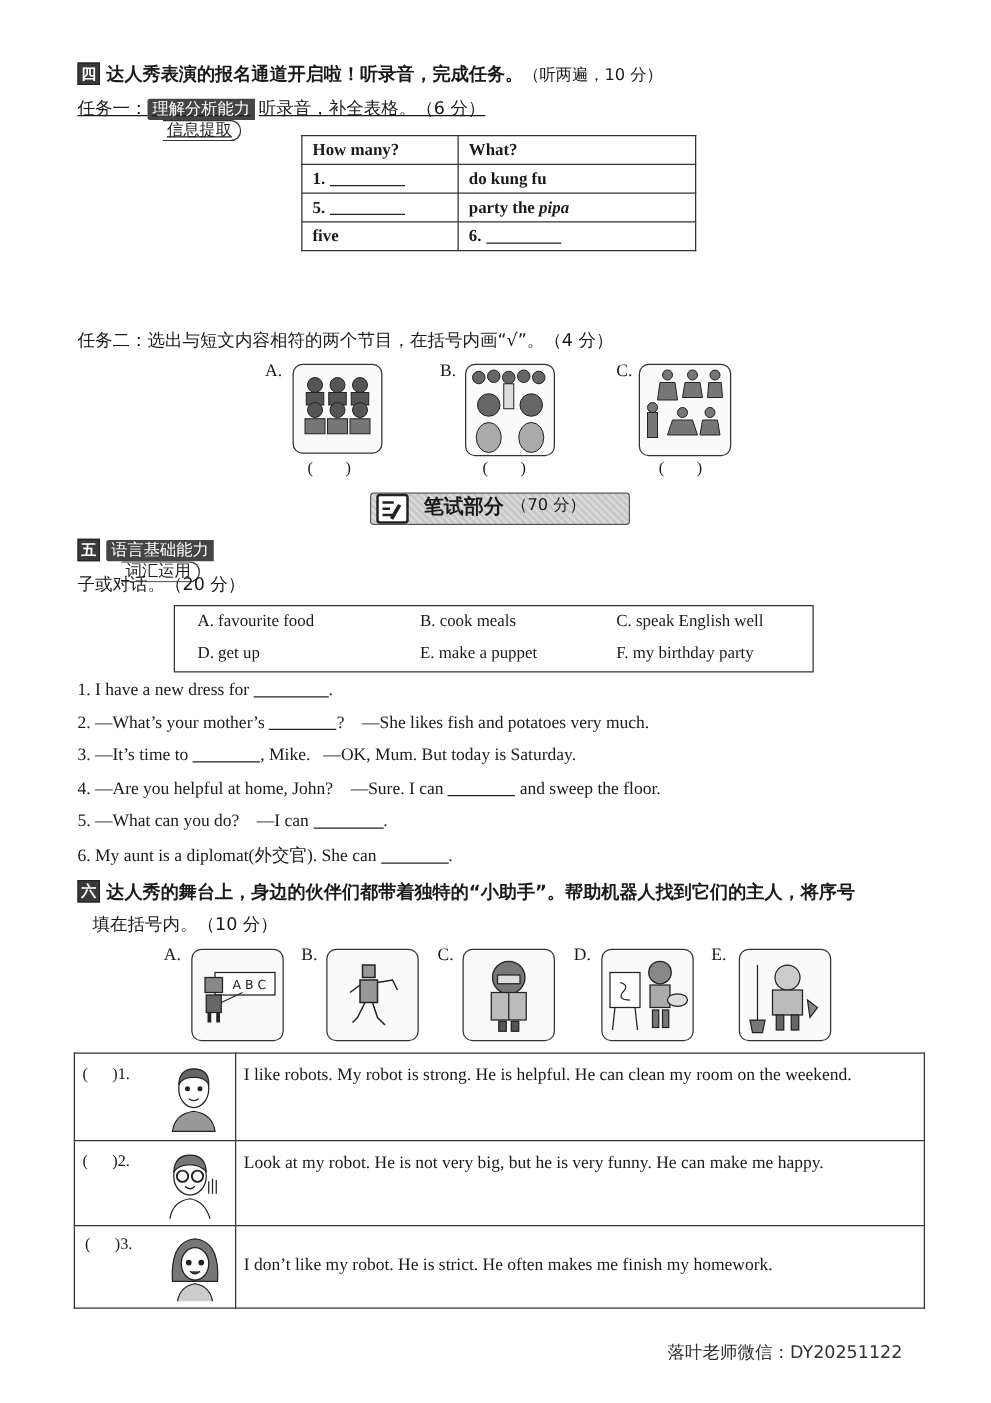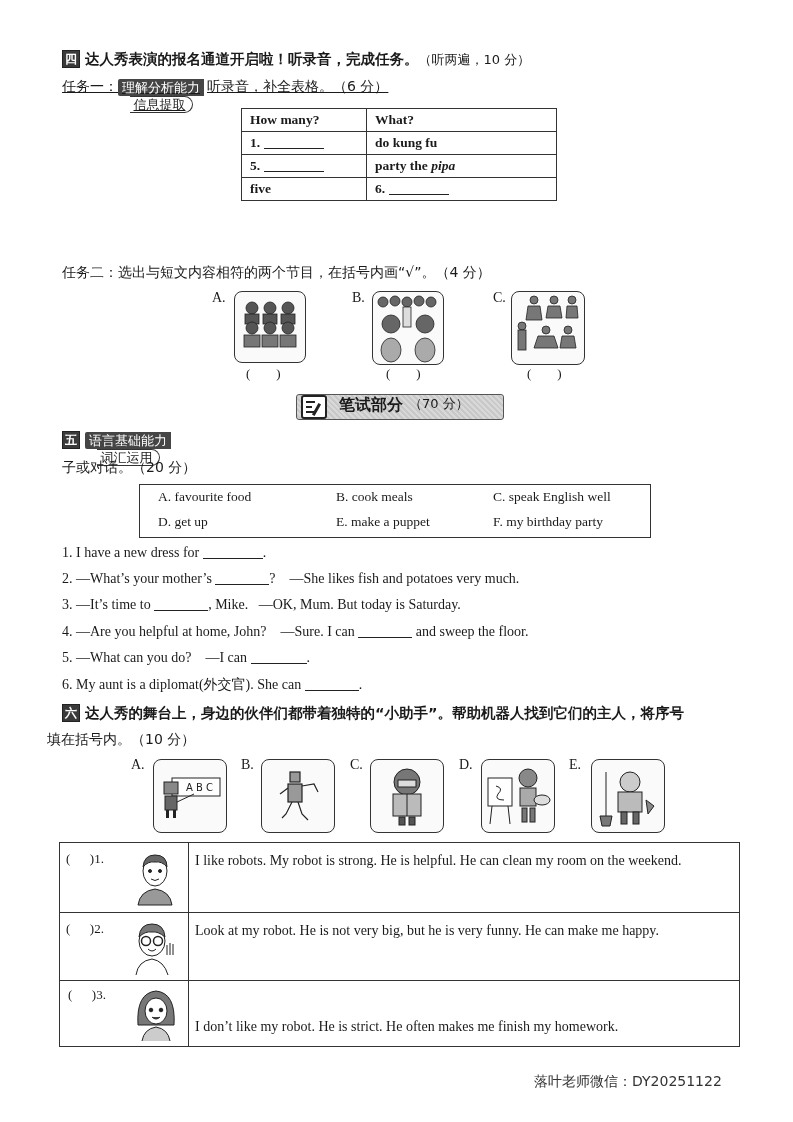--- a/index.html
+++ b/index.html
@@ -204,21 +204,21 @@
 <div class="abs line-text serif" style="left:62px; top:650px;">
   <span style="white-space:pre;">5. —What can you do?    —I can </span><span class="blank" style="width:56px;"></span><span>.</span>
 </div>
 <div class="abs line-text serif" style="left:62px; top:676px;">
   <span>6. My aunt is a diplomat(外交官). She can </span><span class="blank" style="width:54px;"></span><span>.</span>
 </div>
 
 <div class="abs heading sans" style="left:62px; top:704px;">
   <span class="sec-num">六</span><span>达人秀的舞台上，身边的伙伴们都带着独特的“小助手”。帮助机器人找到它们的主人，将序号</span>
 </div>
-<div class="abs line-text sans" style="left:47px; top:731px;">填在括号内。（10 分）</div>
+<div class="abs line-text sans" style="left:74px; top:731px;">填在括号内。（10 分）</div>
 
 <div class="abs" style="left:131px; top:757px;">
   <span class="abs pic-label serif" style="left:0; top:0;">A.</span>
   <div class="abs pic-box" style="left:22px; top:2px; width:72px; height:72px;">
     <svg width="72" height="72" viewBox="0 0 72 72">
       <rect x="18" y="18" width="48" height="18" fill="#fff" stroke="#222"></rect>
       <text x="32" y="31" font-size="10" font-family="DejaVu Sans, sans-serif" fill="#222">A B C</text>
       <rect x="10" y="22" width="14" height="12" fill="#888" stroke="#222"></rect>
       <rect x="11" y="36" width="12" height="14" fill="#666" stroke="#222"></rect>
       <line x1="23" y1="42" x2="40" y2="34" stroke="#222"></line>
@@ -340,18 +340,18 @@
             <path d="M4 40 Q2 8 22 6 Q42 8 40 40 Z" fill="#777"></path>
             <ellipse cx="22" cy="26" rx="11" ry="13" fill="#fff"></ellipse>
             <circle cx="17" cy="25" r="1.8" fill="#222"></circle>
                 <circle cx="27" cy="25" r="1.8" fill="#222"></circle>
             <path d="M18 32 Q22 36 26 32" fill="#444"></path>
             <path d="M8 56 Q10 44 22 42 Q34 44 36 56" fill="#ccc"></path>
           </g>
         </svg>
       </div>
     </td>
-    <td class="text" style="padding-top:32px;">I don’t like my robot. He is strict. He often makes me finish my homework.</td>
+    <td class="text" style="padding-top:18px;">I don’t like my robot. He is strict. He often makes me finish my homework.</td>
   </tr>
 </tbody>
   </table>
 
 <div class="abs sans" style="left:534px; top:1073px; font-size:14px; color:#333;">落叶老师微信：DY20251122</div>
 
 </body></html>

